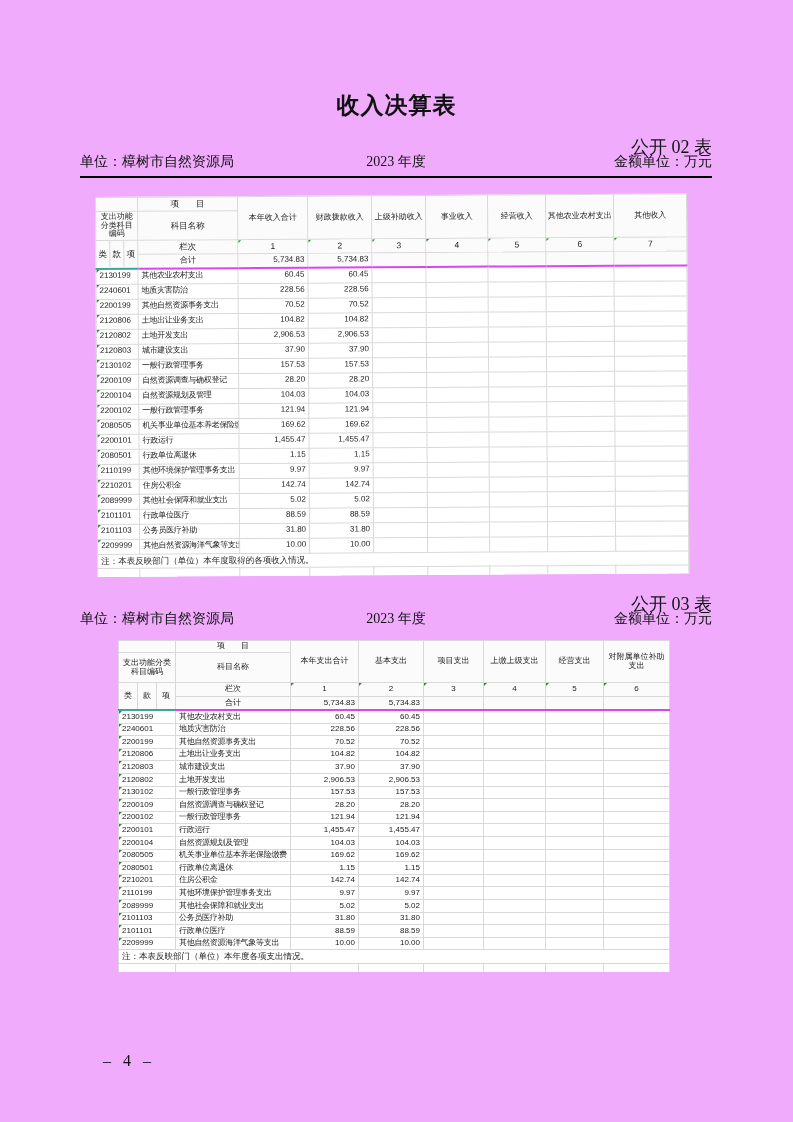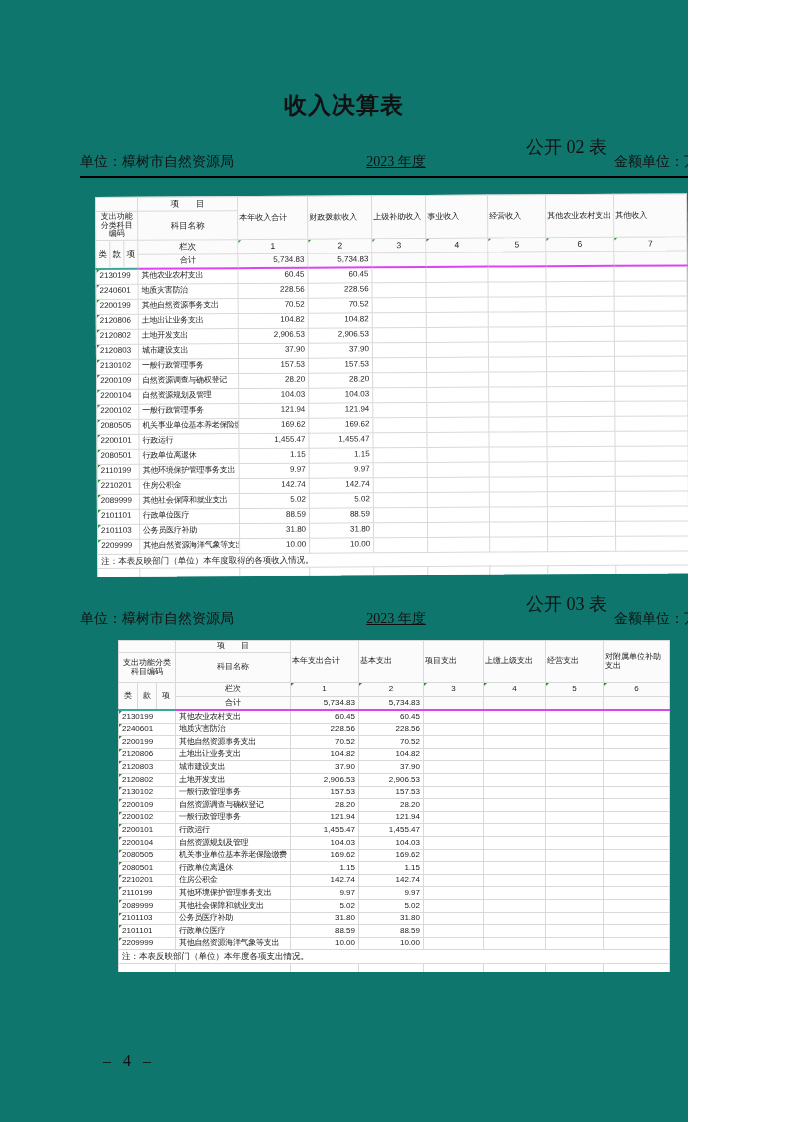--- a/index.html
+++ b/index.html
@@ -1,41 +1,41 @@
 <!DOCTYPE html>
 <html><head>
 <meta charset="utf-8">
 <style>
   html,body{margin:0;padding:0;background:#ffffff;}
-  .page{position:relative;width:688px;height:1122px;background:#0f766e;overflow:hidden;
+  .page{position:relative;width:793px;height:1122px;background:#f0abfc;overflow:hidden;
         font-family:"Liberation Serif",serif;color:#111;}
   .doc-title{position:absolute;left:0;width:100%;text-align:center;
         font-family:"Liberation Sans",sans-serif;font-weight:bold;font-size:23px;letter-spacing:1px;}
   .sheet-label{position:absolute;right:81px;font-size:18px;}
   .unit-row{position:absolute;left:80px;width:632px;display:flex;font-size:14px;}
   .unit-row .u-left{width:40%;text-align:left;}
-  .unit-row .u-mid{width:20%;text-align:center;text-decoration:underline;}
+  .unit-row .u-mid{width:20%;text-align:center;}
   .unit-row .u-right{width:40%;text-align:right;}
   .unit-row.ruled{border-bottom:2px solid #000;padding-bottom:5px;}
   .page-number{position:absolute;left:103px;top:1052px;font-size:16px;letter-spacing:4px;}
 
   .tblwrap{position:absolute;}
   .tblwrap.t1{left:95px;top:197px;width:591px;transform:rotate(-0.35deg);transform-origin:left top;}
   .tblwrap.t2{left:118px;top:640px;width:551px;}
   table{border-collapse:collapse;table-layout:fixed;width:100%;background:#fff;
         font-family:"Liberation Sans",sans-serif;color:#222;}
   td{border:1px solid #d9d9d9;padding:0 3px;overflow:hidden;line-height:1.05;vertical-align:middle;}
   .t1 table{font-size:8.5px;}
   .t2 table{font-size:8px;}
   thead td{background:#fbfbfb;}
   .center{text-align:center;}
   .num{text-align:right;font-size:8px;white-space:nowrap;}
   .code{text-align:left;font-size:8px;white-space:nowrap;}
   .name{text-align:left;font-size:8px;letter-spacing:-0.3px;white-space:nowrap;}
-  .colhead{font-size:8px;padding:0 1px;}
+  .colhead{text-align:center;font-size:8px;padding:0 1px;}
   .codehead{text-align:center;font-size:8px;padding:0 2px;}
   .t1 tr.hr1{height:14px;} .t1 tr.hr2{height:29px;} .t1 tr.hr3{height:14px;} .t1 tr.hr4{height:14px;}
   .t1 tbody td{height:14px;}
   .t2 tr.hr1{height:12px;} .t2 tr.hr2{height:30px;} .t2 tr.hr3{height:13px;} .t2 tr.hr4{height:12px;}
   .t2 tbody td{height:11.6px;}
   .row-total td{border-bottom:2px solid #d946ef;font-size:8px;}
   td.code-sub{border-bottom:2px solid #3aa79b;padding:0;}
   .subwrap{display:flex;width:100%;height:26px;}
   .subwrap span{flex:1;display:flex;align-items:center;justify-content:center;border-right:1px solid #d9d9d9;}
   .subwrap span:last-child{border-right:none;}

